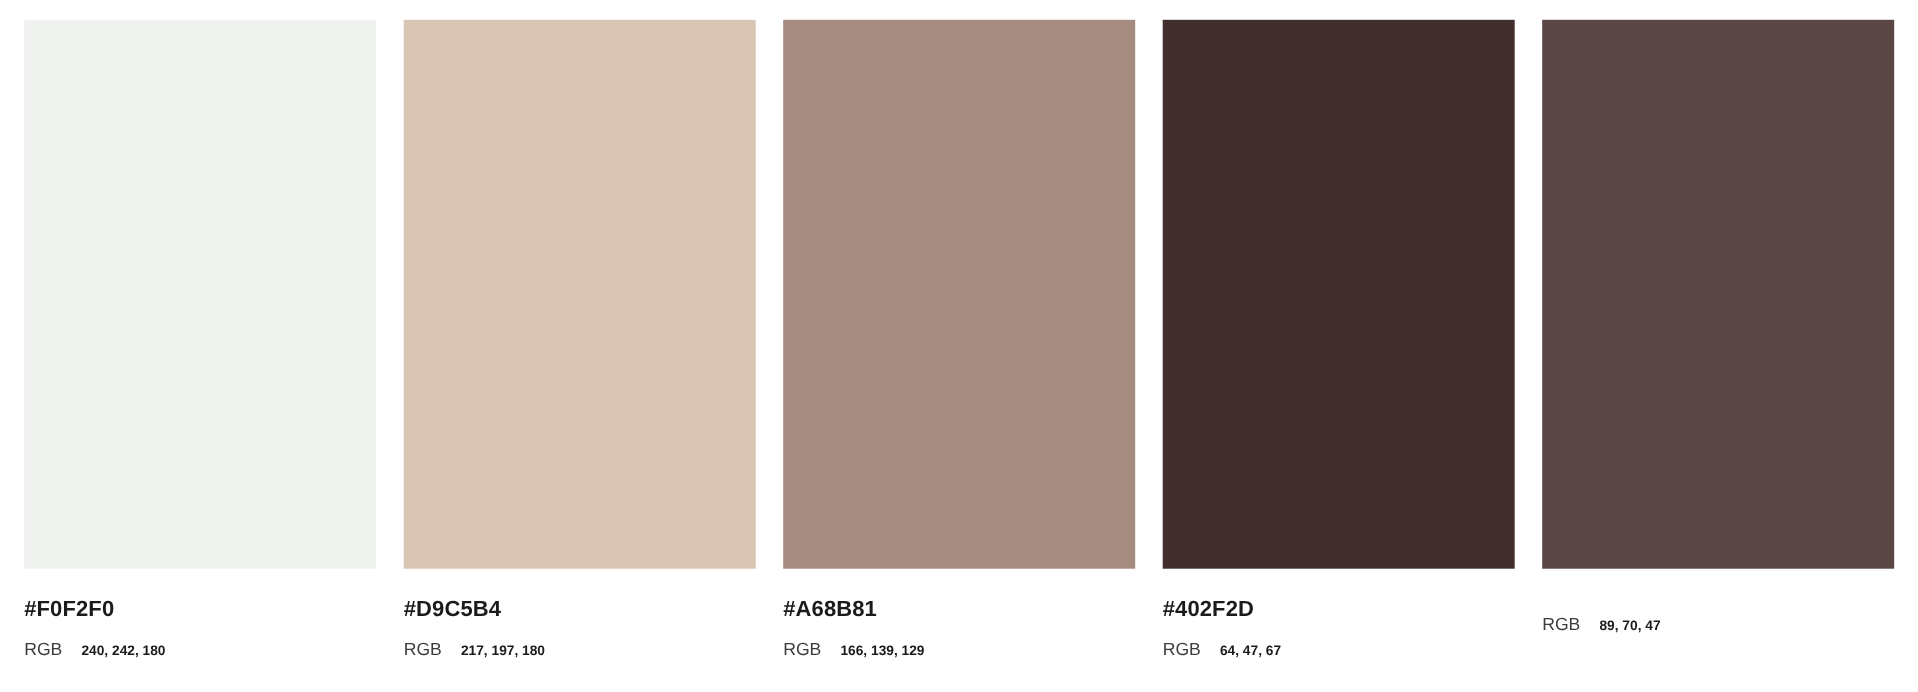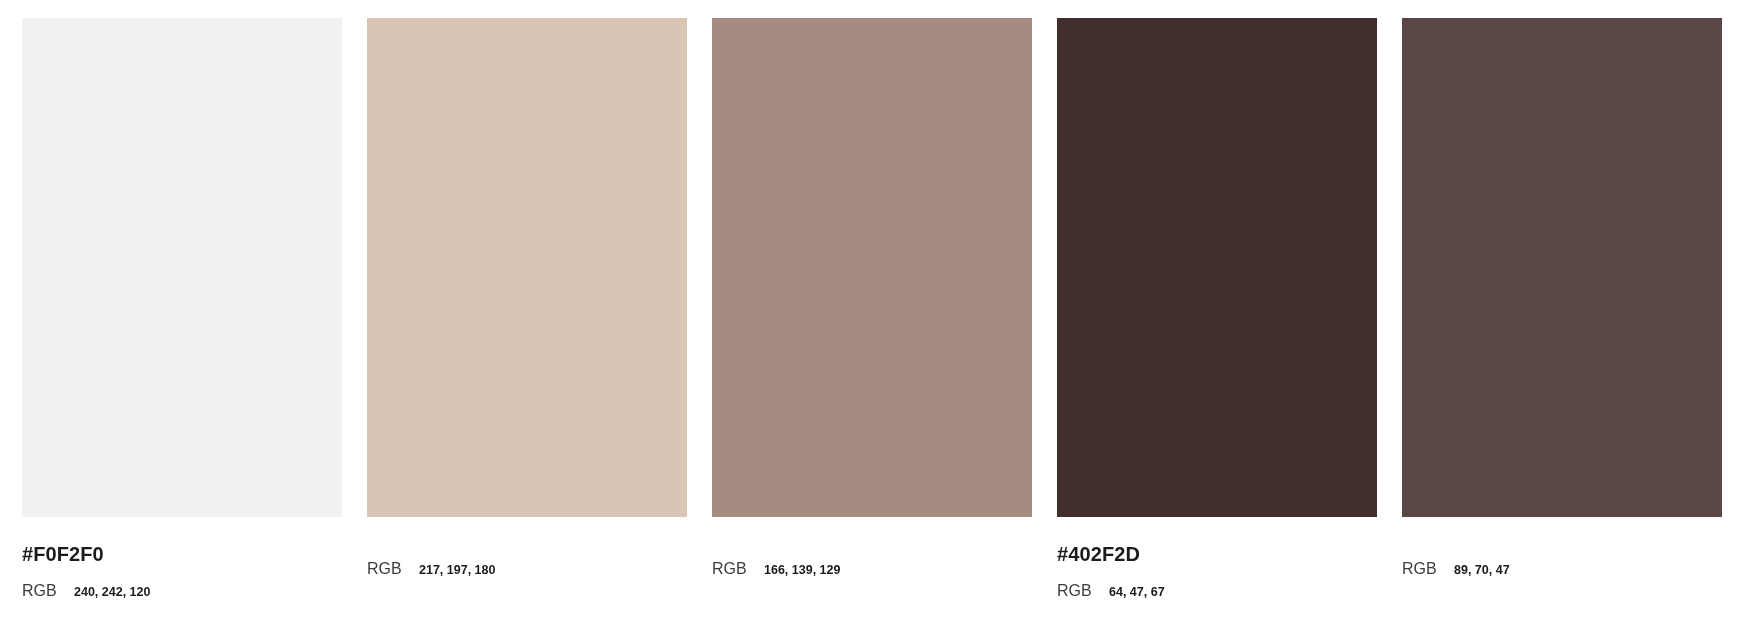--- a/index.html
+++ b/index.html
@@ -89,38 +89,40 @@
 
 <div id="palette-board">
   <div id="swatch-row">
 
     <div class="swatch-column">
       <div class="swatch-chip" style="background-color: rgb(240, 242, 240);"></div>
       <div class="swatch-meta">
         <div class="swatch-hex">#F0F2F0</div>
         <div class="swatch-rgb-row">
           <span class="rgb-label">RGB</span>
-          <span class="rgb-values">240, 242, 120</span>
+          <span class="rgb-values">240, 242, 180</span>
         </div>
       </div>
     </div>
 
     <div class="swatch-column">
       <div class="swatch-chip" style="background-color: rgb(217, 197, 180);"></div>
       <div class="swatch-meta">
+        <div class="swatch-hex">#D9C5B4</div>
         <div class="swatch-rgb-row">
           <span class="rgb-label">RGB</span>
           <span class="rgb-values">217, 197, 180</span>
         </div>
       </div>
     </div>
 
     <div class="swatch-column">
       <div class="swatch-chip" style="background-color: rgb(166, 139, 129);"></div>
       <div class="swatch-meta">
+        <div class="swatch-hex">#A68B81</div>
         <div class="swatch-rgb-row">
           <span class="rgb-label">RGB</span>
           <span class="rgb-values">166, 139, 129</span>
         </div>
       </div>
     </div>
 
     <div class="swatch-column">
       <div class="swatch-chip" style="background-color: rgb(64, 47, 45);"></div>
       <div class="swatch-meta">

